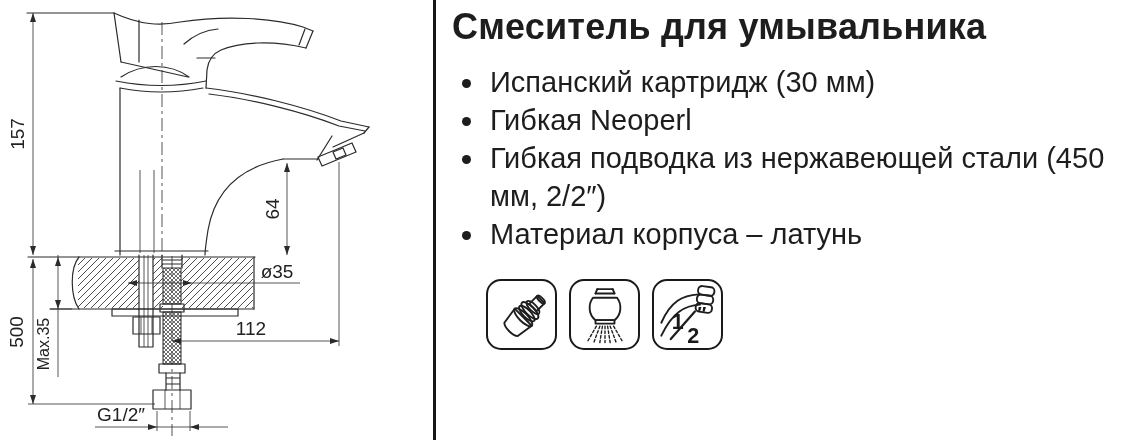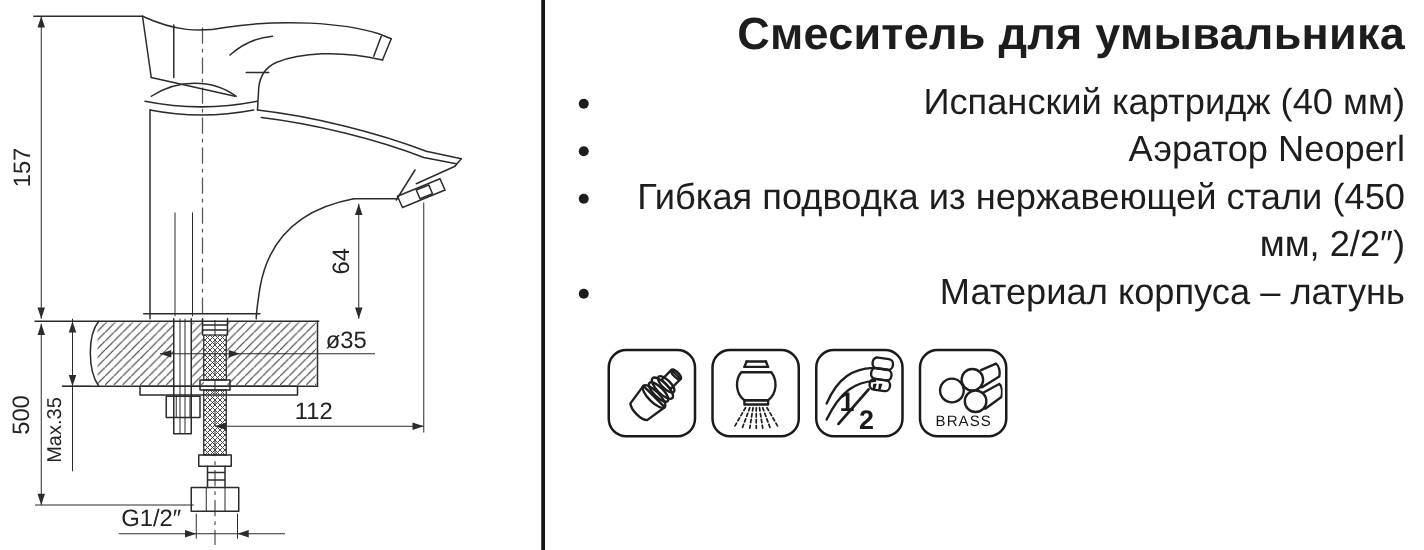--- a/index.html
+++ b/index.html
@@ -9,21 +9,21 @@
   #dwg{position:absolute;left:0;top:0;}
   .ln{stroke:#2b2b2b;fill:none;stroke-width:1.2;stroke-linecap:round;}
   .thin{stroke:#2b2b2b;fill:none;stroke-width:0.8;}
   .cl{stroke:#555;fill:none;stroke-width:1;stroke-dasharray:13 4 3 4;}
   .arr{fill:#2b2b2b;stroke:none;}
   .dimtxt{fill:#222;font-family:"Liberation Sans",sans-serif;font-size:19px;}
   .dimtxt.small{font-size:16px;}
   
   #divider{position:absolute;left:433px;top:0;width:3px;height:440px;background:#161616;}
   
-  #panel{position:absolute;left:452px;top:0;width:672px;text-align:right;}
+  #panel{position:absolute;left:452px;top:0;width:672px;}
   #title{font-size:36px;font-weight:700;line-height:45px;margin-top:4px;letter-spacing:0.2px;}
   #bullets{margin:14px 0 0 0;padding:0 0 0 34px;font-size:29px;line-height:38px;max-width:645px;}
   #bullets li{padding-left:4px;}
   #iconrow{display:flex;gap:12px;margin:26px 0 0 34px;}
   .icobox{width:67px;height:67px;border:2.5px solid #1a1a1a;border-radius:15px;
           display:flex;align-items:center;justify-content:center;background:#fff;}
   .ico{stroke:#1e1e1e;fill:none;stroke-width:2.2;stroke-linecap:round;stroke-linejoin:round;}
   .ico-fill-white{fill:#ffffff;stroke:#1e1e1e;stroke-width:2.2;}
   .icotxt{fill:#1a1a1a;font-family:"Liberation Sans",sans-serif;}
 </style>
@@ -158,22 +158,22 @@
   </svg>
 
   <div id="divider"></div>
 
   <div id="panel">
     <div id="title">
       <div>Смеситель для умывальника</div>
     </div>
 
     <ul id="bullets">
-      <li>Испанский картридж (40 мм)</li>
-      <li>Аэратор Neoperl</li>
+      <li>Испанский картридж (30 мм)</li>
+      <li>Гибкая Neoperl</li>
       <li>Гибкая подводка из нержавеющей стали (450 мм, 2/2″)</li>
       <li>Материал корпуса – латунь</li>
     </ul>
 
     <div id="iconrow">
 
       <div class="icobox">
         <svg width="62" height="62" viewBox="0 0 72 72">
           <g class="ico" transform="rotate(45 36 40)">
             <path d="M22,38 L50,38 L47,58 A12,5 0 0 1 25,58 Z"></path>
@@ -220,28 +220,16 @@
               <rect x="46" y="23" width="19" height="10" rx="4.5"></rect>
             </g>
             <path d="M16,64 L44,32" stroke-width="2.6"></path>
           </g>
           <text class="icotxt" x="24" y="52" text-anchor="middle" font-size="25" font-weight="700">1</text>
           <text class="icotxt" x="42" y="69" text-anchor="middle" font-size="25" font-weight="700">2</text>
           <text class="icotxt" x="52" y="42" text-anchor="middle" font-size="22" font-weight="700">″</text>
         </svg>
       </div>
 
-      <div class="icobox">
-        <svg width="62" height="62" viewBox="0 0 72 72">
-          <g class="ico">
-            <path d="M52,14 L66,8 M53,30 L69,20 M66,8 C69,10 70,16 69,20"></path>
-            <path d="M54,35 L69,27 M56,50 L71,39 M69,27 C72,29 72,35 71,39"></path>
-          </g>
-          <circle class="ico-fill-white" cx="44" cy="23" r="10"></circle>
-          <circle class="ico-fill-white" cx="47" cy="43" r="10"></circle>
-          <circle class="ico-fill-white" cx="25" cy="33" r="11"></circle>
-          <text class="icotxt" x="36" y="66" text-anchor="middle" font-size="14" letter-spacing="1">BRASS</text>
-        </svg>
-      </div>
 
     </div>
   </div>
 </div>
 
 </body></html>

